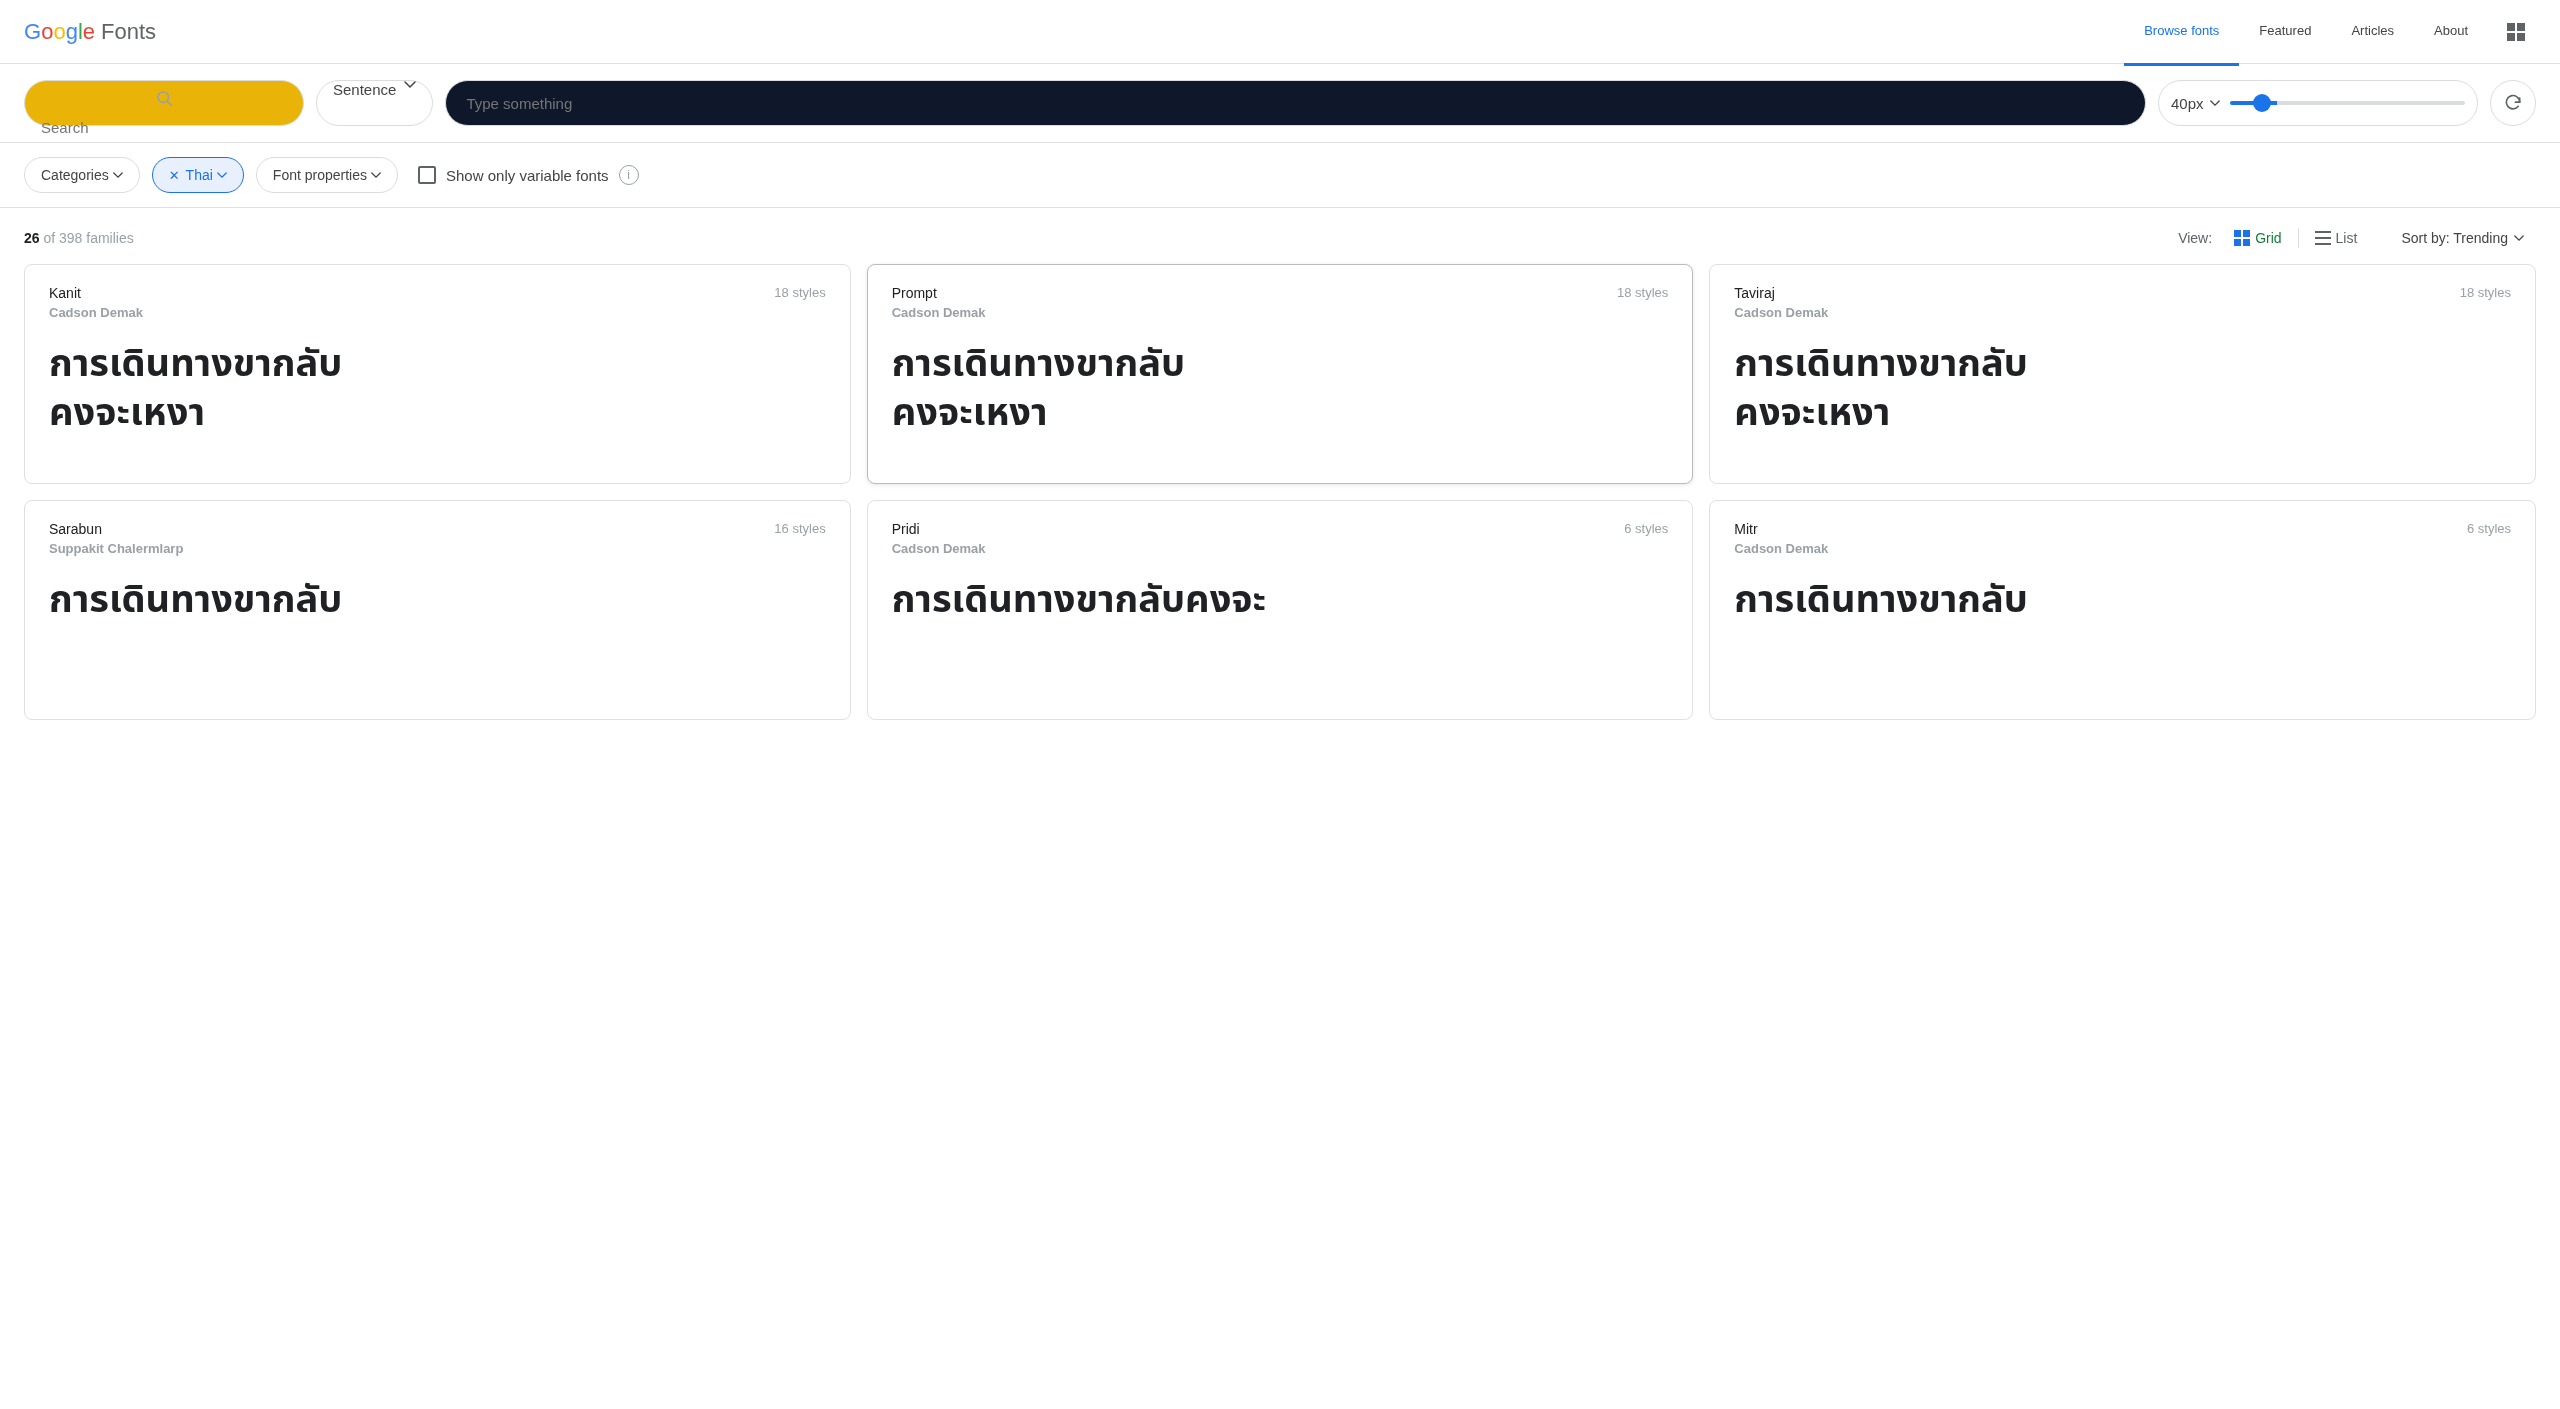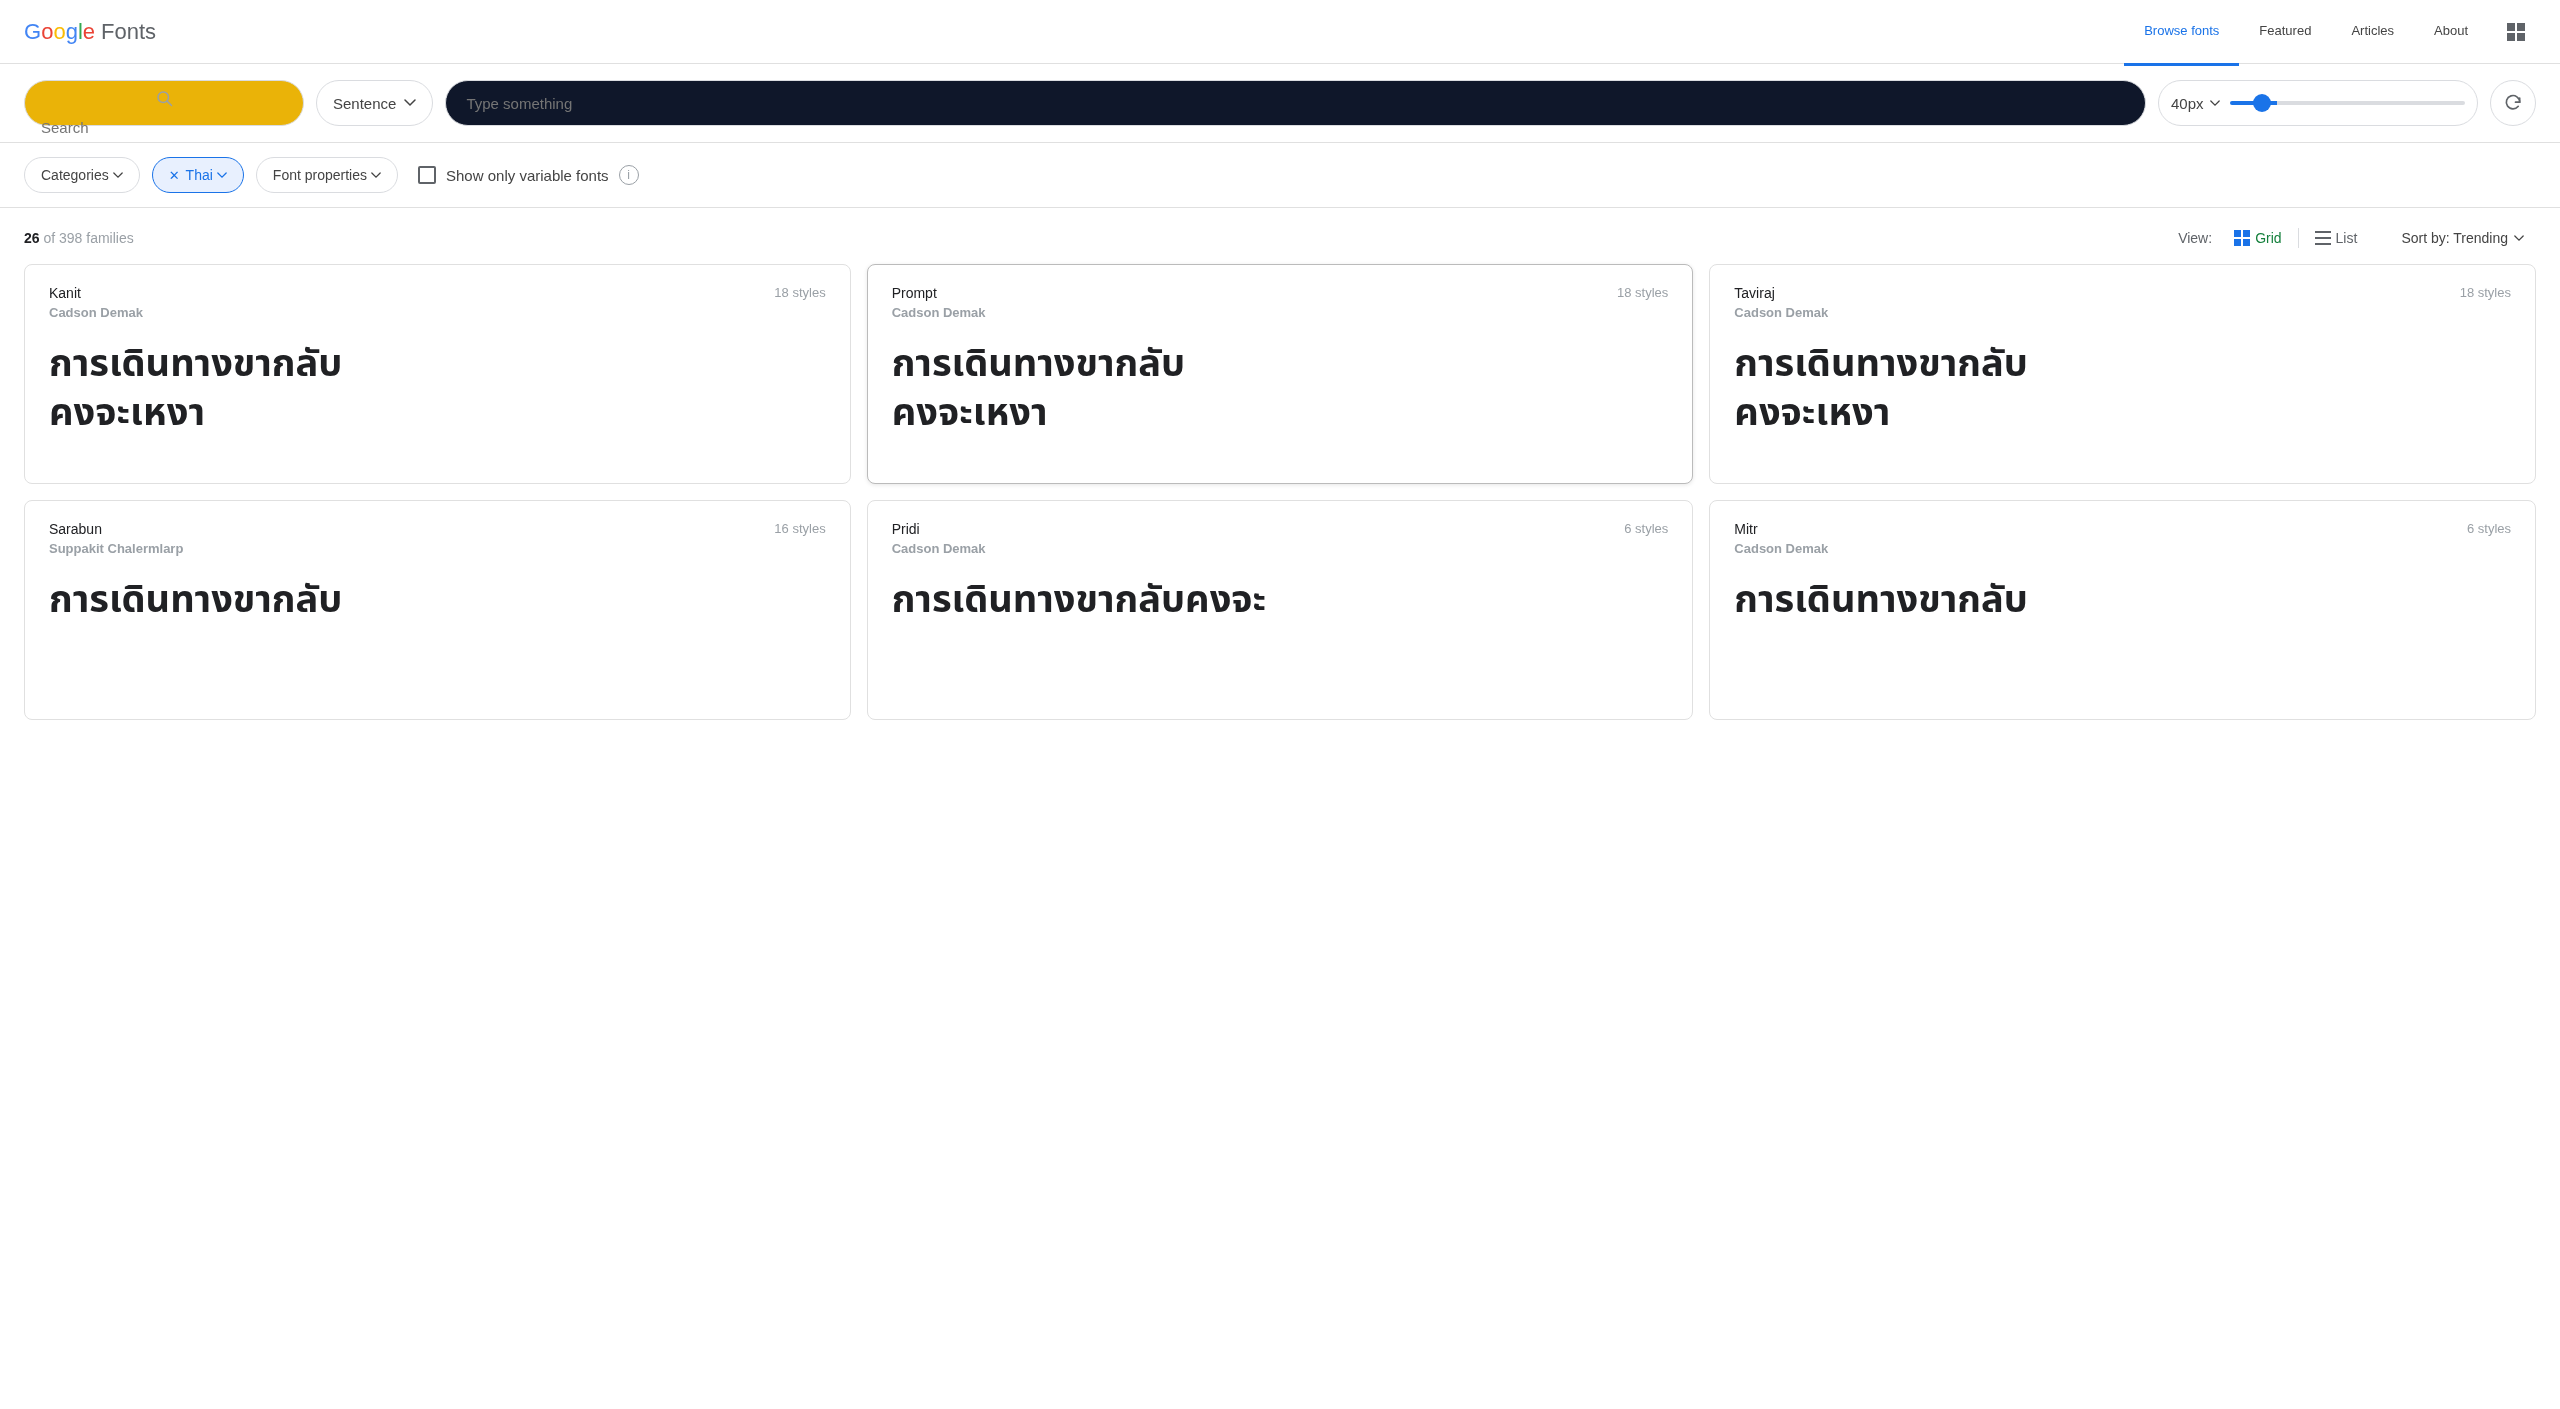--- a/index.html
+++ b/index.html
@@ -92,21 +92,21 @@
       outline: none;
       font-size: 15px;
       color: #5f6368;
       width: 100%;
       background: transparent;
     }
     .search-icon { color: #9aa0a6; font-size: 16px; }
 
     .sentence-select {
       display: flex;
-      align-items: center;
+      align-items: flex-start;
       border: 1px solid #dadce0;
       border-radius: 24px;
       padding: 0 16px;
       height: 46px;
       cursor: pointer;
       background: #fff;
       gap: 8px;
       font-size: 15px;
       color: #444;
     }

